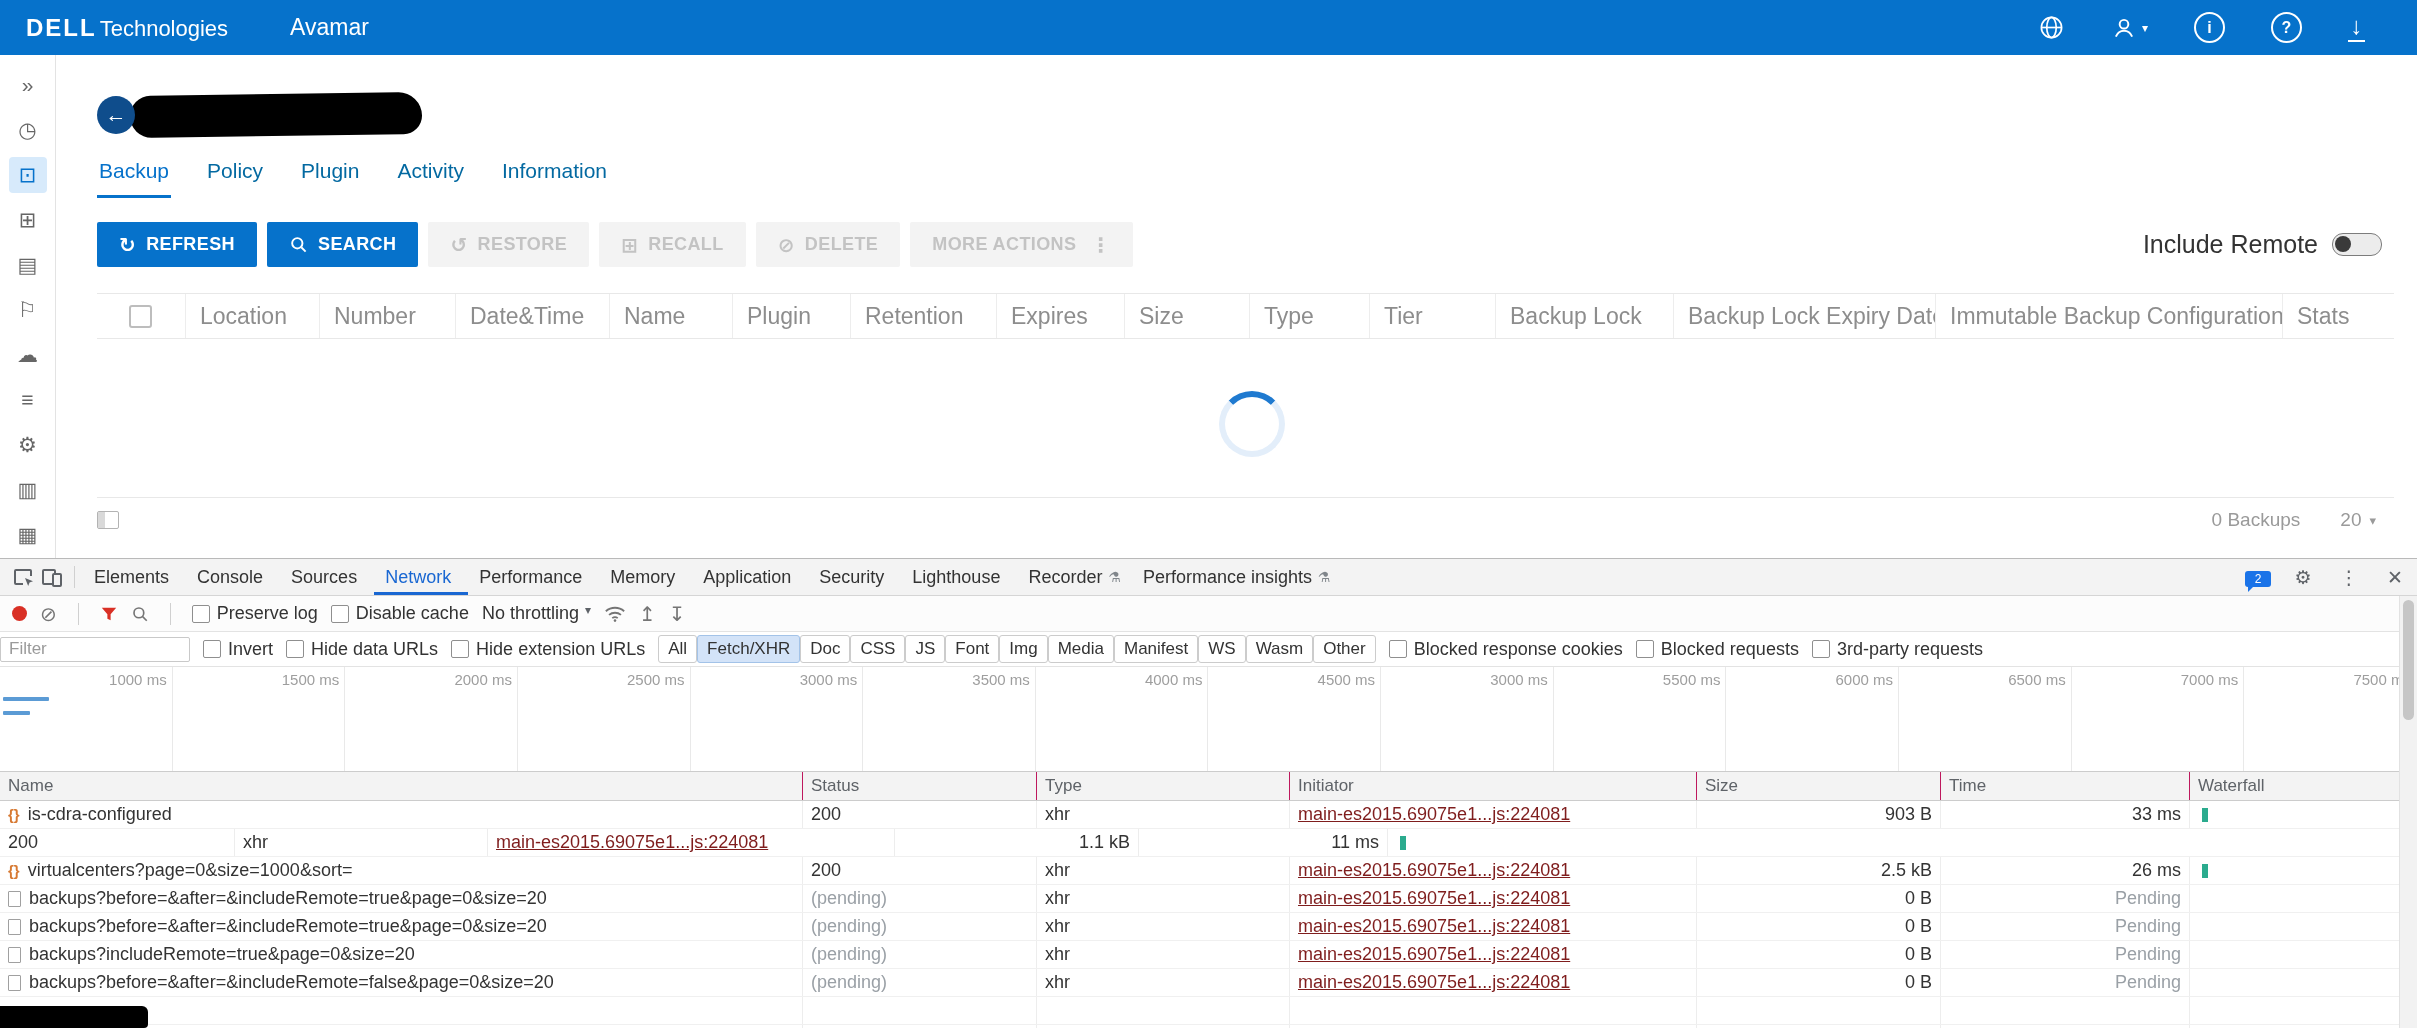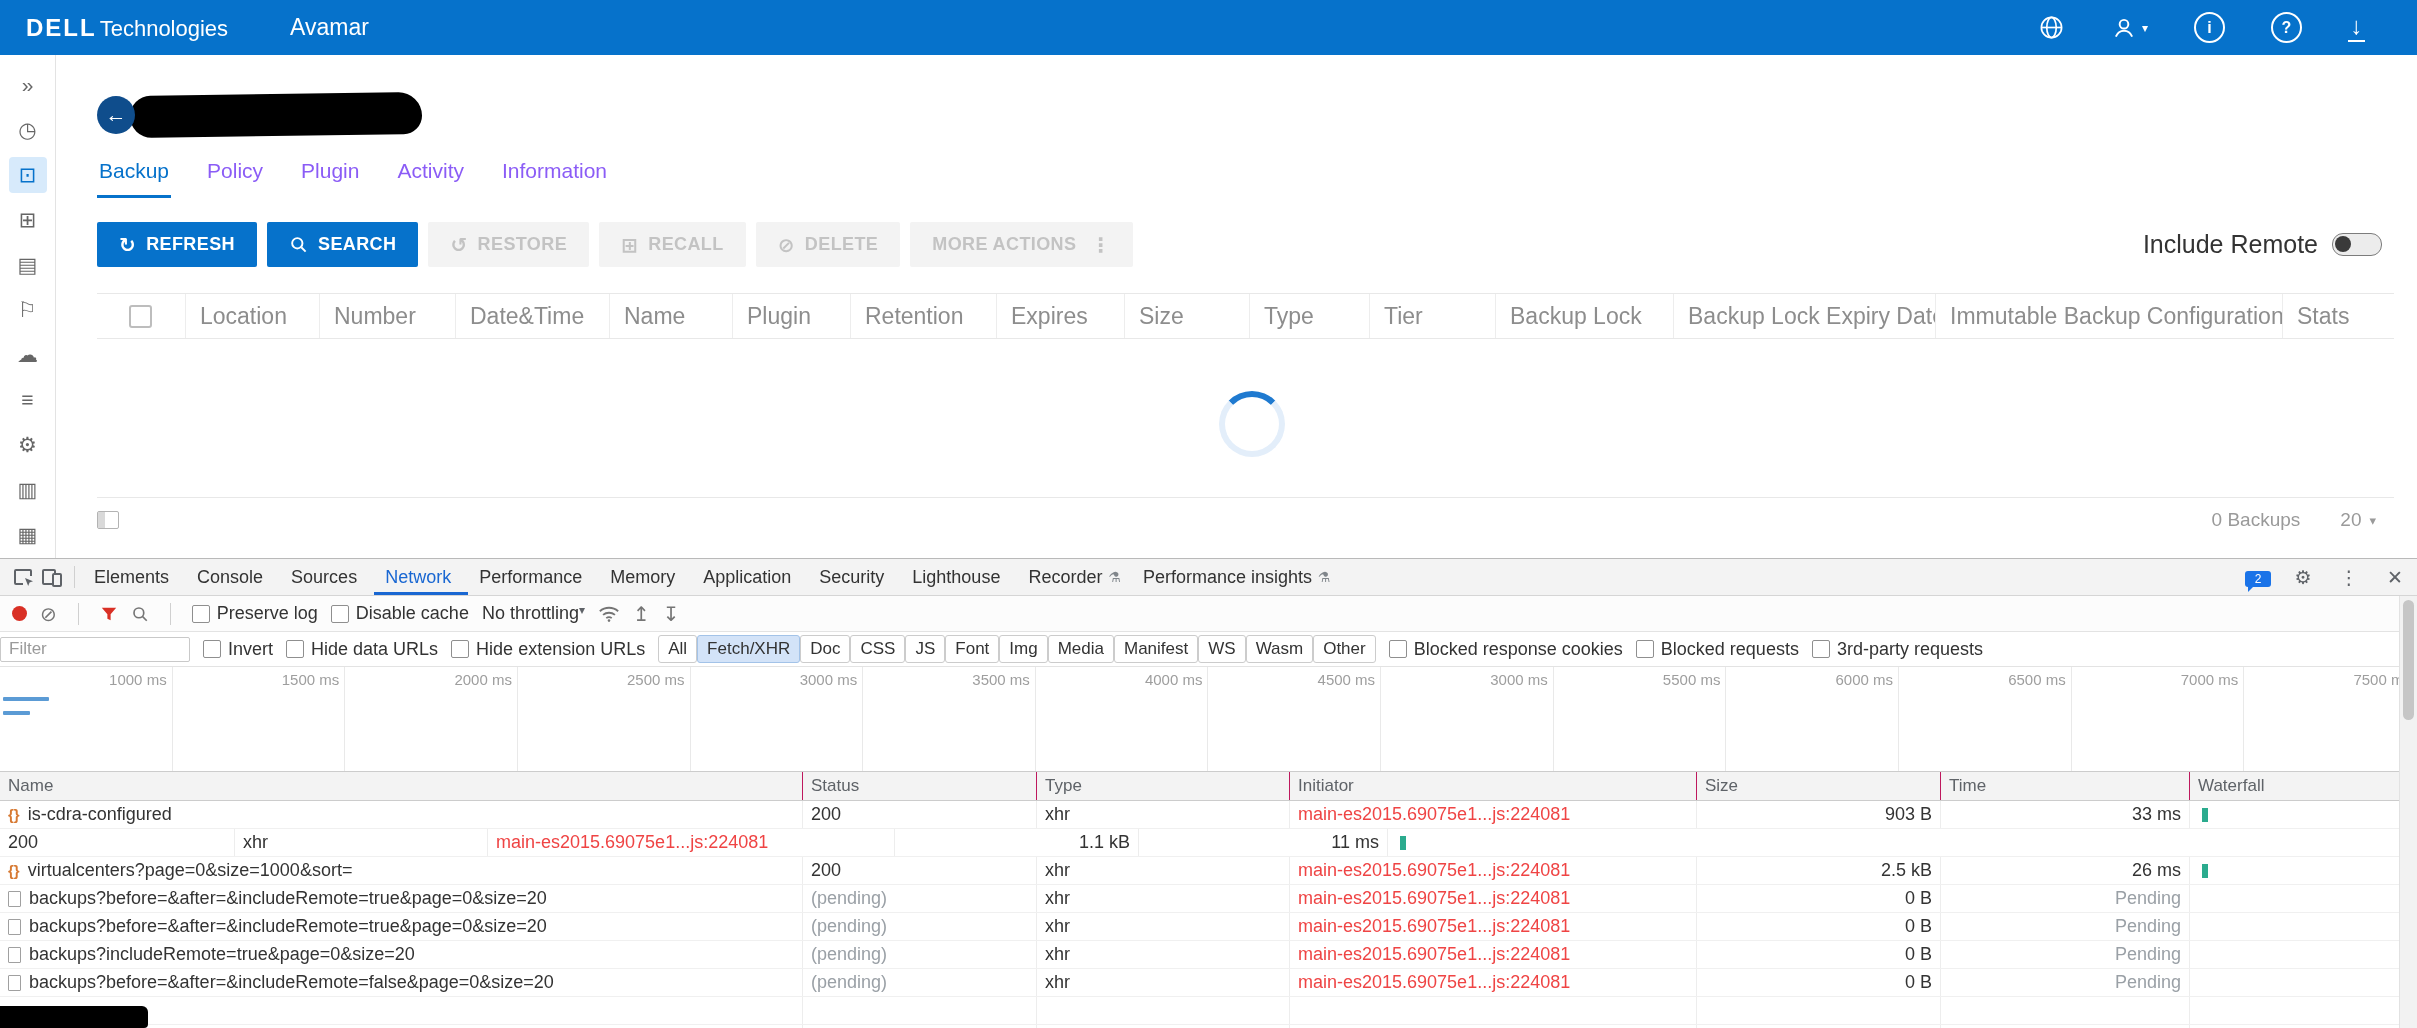--- a/index.html
+++ b/index.html
@@ -31,21 +31,21 @@
   
   .main{position:absolute;left:56px;top:55px;right:0;height:503px;padding:0 23px 0 41px;
     box-sizing:border-box;background:#fff}
   .title-row{margin-top:38px;height:44px;display:flex;align-items:center;position:relative}
   .back-btn{width:38px;height:38px;border-radius:50%;background:#0f4d8c;color:#fff;border:none;
     font-size:21px;display:flex;align-items:center;justify-content:center;z-index:1;cursor:pointer;font-family:inherit}
   .redacted-title{width:292px;height:42px;background:#000;border-radius:21px 24px 19px 22px;
     margin-left:-5px;transform:rotate(-0.8deg)}
 
   .page-tabs{margin-top:22px;display:flex;gap:34px}
-  .ptab{font-size:21px;color:#8b5cf6;padding:0 2px 12px;cursor:pointer;border-bottom:3px solid transparent}
+  .ptab{font-size:21px;color:#0369a1;padding:0 2px 12px;cursor:pointer;border-bottom:3px solid transparent}
   .ptab.active{color:#0672cb;border-bottom-color:#0672cb}
 
   .actions-row{margin-top:24px;display:flex;align-items:center;gap:10px}
   .btn{height:45px;display:inline-flex;align-items:center;padding:0 22px;border:none;border-radius:2px;
     font-size:18px;font-weight:700;letter-spacing:.4px;font-family:inherit;cursor:pointer}
   .btn.primary{background:#0672cb;color:#fff}
   .btn.disabled{background:#f3f3f3;color:#c3c3c3}
   .bicon{margin-right:10px;font-size:20px;display:inline-flex;align-items:center}
   .more .kebab{margin-left:14px;font-size:20px}
   .include-remote{margin-left:auto;display:flex;align-items:center;gap:14px;margin-right:12px}
@@ -106,21 +106,21 @@
   .badge .bubble::after{content:"";position:absolute;left:3px;bottom:-5px;border:3px solid transparent;
     border-top-color:#1a73e8;border-left-color:#1a73e8}
 
   .dt-toolbar{height:35px;display:flex;align-items:center;gap:13px;padding-left:12px;
     border-bottom:1px solid #e3e3e3;background:#fcfcfc}
   .rec{width:15px;height:15px;border-radius:50%;background:#d93025;cursor:pointer;flex:none}
   .tool{display:inline-flex;align-items:center;color:#757575;cursor:pointer}
   .tool.g{font-size:20px}
   .chk{display:inline-flex;align-items:center;font-size:18px;color:#333;gap:7px;cursor:pointer;white-space:nowrap}
   .box{width:16px;height:16px;border:1px solid #8f8f8f;border-radius:2px;background:#fff;flex:none}
-  .throttle{display:inline-flex;align-items:flex-start;font-size:18px;color:#333;cursor:pointer}
+  .throttle{display:inline-flex;align-items:flex-start;gap:6px;font-size:18px;color:#333;cursor:pointer}
   .throttle .chev{font-size:12px;color:#5f6368}
 
   .dt-filterrow{height:34px;display:flex;align-items:center;gap:13px;
     border-bottom:1px solid #e3e3e3;background:#fff}
   .filter-input{width:190px;height:25px;border:1px solid #c9c9c9;border-radius:2px;padding:0 8px;
     font-size:17px;font-family:inherit;color:#333;box-sizing:border-box}
   .filter-input::placeholder{color:#9a9a9a}
   .pills{display:flex;align-items:center}
   .pill{padding:3px 9px;border:1px solid #ccc;border-radius:3px;background:#fff;font-size:17px;color:#333;
     cursor:pointer;white-space:nowrap}
@@ -152,21 +152,21 @@
   .c-status{width:234px}
   .c-type{width:253px}
   .c-init{width:407px}
   .c-size{width:244px;justify-content:flex-end}
   .c-time{width:249px;justify-content:flex-end}
   .c-wf{flex:1}
   .net-row{display:flex;height:27px;border-bottom:1px solid #f0f0f0;font-size:18px;color:#333;cursor:pointer}
   .req-icon{margin-right:8px;flex:none;display:inline-flex;align-items:center}
   .net-row[data-icon="doc"] .req-icon{width:11px;height:14px;border:1px solid #a0a0a0;border-radius:1px;background:#fff}
   .net-row[data-icon="xhr"] .req-icon::before{content:"{}";color:#d77932;font-weight:700;font-size:15px}
-  .init-link{color:#ef4444}
+  .init-link{text-decoration:underline;color:#7f1d1d}
   .net-row.pending .c-status,.net-row.pending .c-time{color:#9aa0a6}
   .wf-bar{display:none;width:6px;height:14px;background:#2bab8e;margin-left:4px}
   .net-row.waterfall .wf-bar{display:inline-block}
   .net-row.empty{cursor:default}
 
   .bottom-redaction{position:absolute;left:0;bottom:0;width:148px;height:22px;background:#000;
     border-radius:0 6px 4px 0;z-index:6}
   .dt-scrollbar{position:absolute;right:0;top:37px;bottom:0;width:17px;background:#f2f2f2;
     border-left:1px solid #e2e2e2;z-index:5;cursor:pointer}
   .thumb{width:11px;margin:4px auto 0;height:120px;background:#c6c6c6;border-radius:6px}

